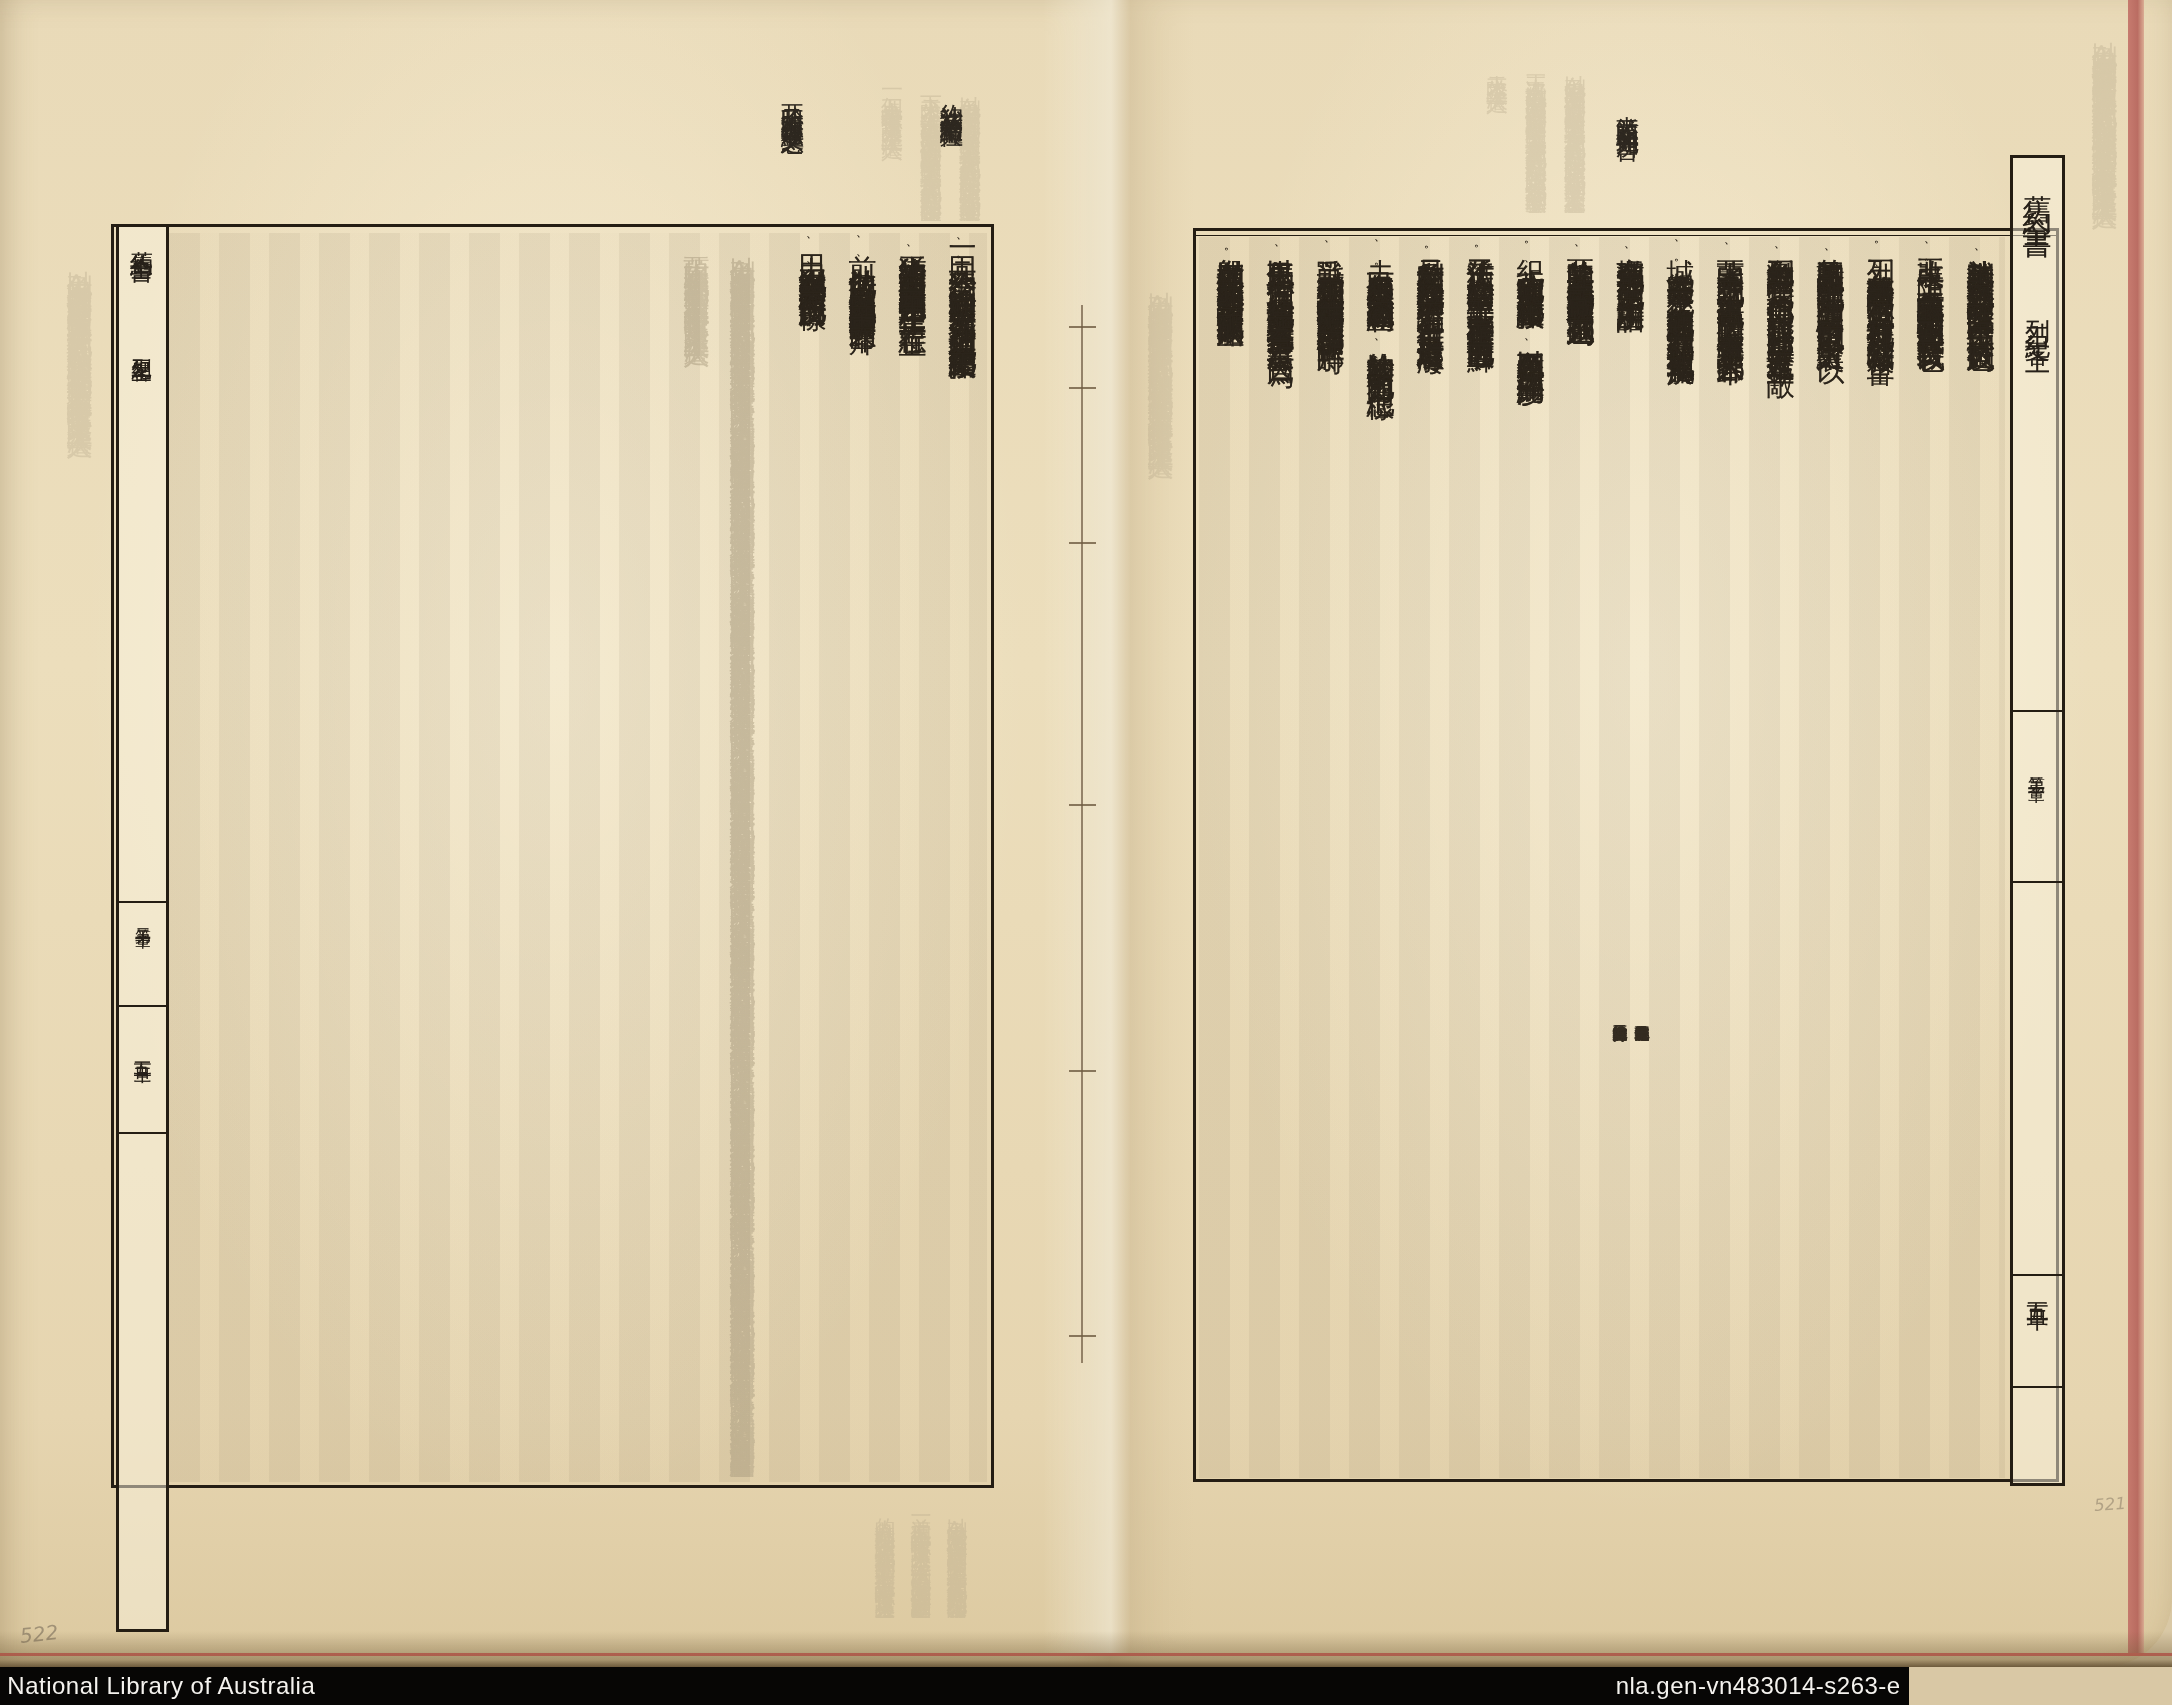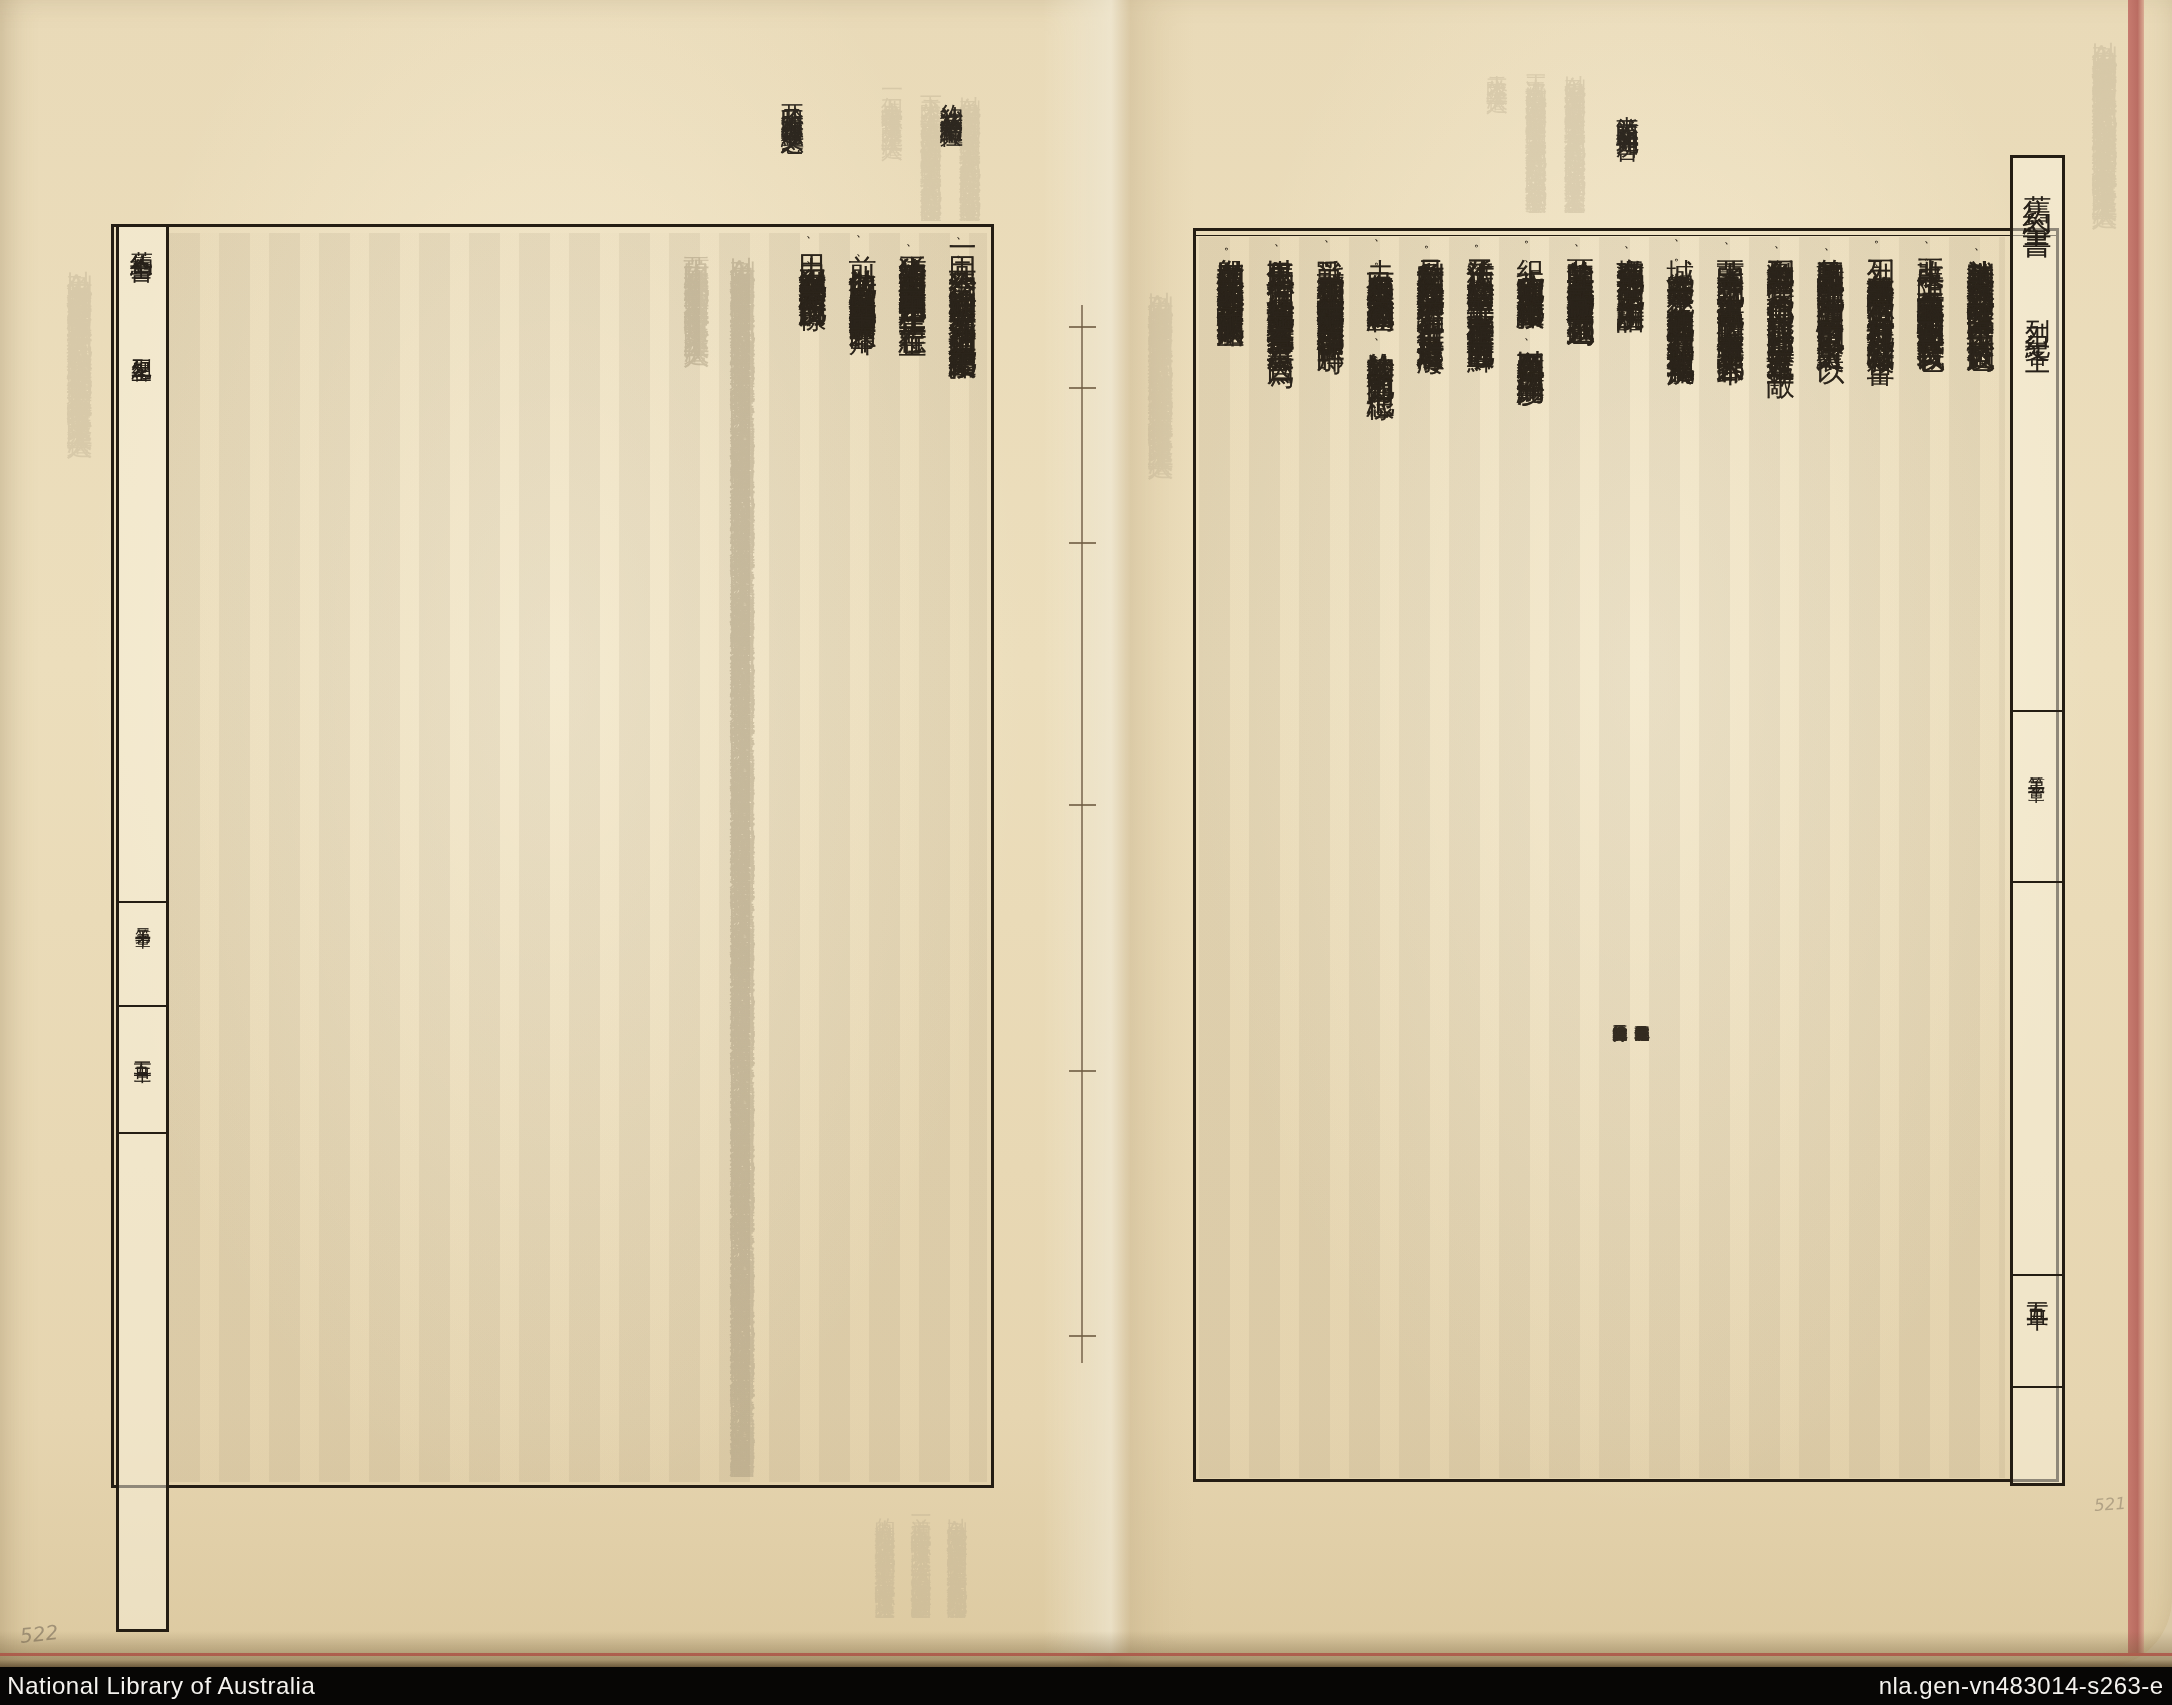--- a/index.html
+++ b/index.html
@@ -15,21 +15,21 @@
         box-shadow:inset -31px 0 47px -21px rgba(120,95,60,.25), inset 21px 0 31px -15.6px rgba(120,95,60,.30);}
   #page-right{left:1110px;width:1062px;border-bottom-right-radius:68px;
         box-shadow:inset 36px 0 47px -26px rgba(120,95,60,.28), inset -15.6px 0 31px -21px rgba(120,95,60,.25);}
   #red-edge{position:absolute;top:0;left:2128px;width:15.6px;height:1653px;
         background:linear-gradient(90deg,#c06a62,#b25a54 60%,#d8a58e);opacity:.85;}
   #bottom-shadow{position:absolute;left:0;top:1631px;width:2172px;height:36px;
         background:linear-gradient(180deg,rgba(150,125,85,0) 0%,rgba(110,90,55,.45) 80%,#6d5a3c 100%);}
   #bottom-redline{position:absolute;left:0;top:1653px;width:2172px;height:2.6px;background:#ad4f43;opacity:.8;}
 
   
-  #footer-bar{position:absolute;left:0;top:1667px;width:2172px;height:38px;background:#070605;
+  #footer-bar{position:absolute;left:0;top:1667px;width:1909px;height:38px;background:#070605;
         font-family:"Liberation Sans", sans-serif;color:#f4f2ee;}
   #footer-bar .lib{position:absolute;left:7.3px;top:5.2px;font-size:24px;letter-spacing:0.5px;}
   #footer-bar .id{position:absolute;right:8.3px;top:5.2px;font-size:24px;letter-spacing:0.5px;}
 
   
   #gutter{position:absolute;left:1043px;top:0;width:151px;height:1653px;
         background:linear-gradient(90deg,rgba(255,250,232,0),rgba(255,250,232,.6) 45%,rgba(210,190,150,.35) 58%,rgba(255,250,232,0));}
   .stitch-line{position:absolute;left:1081px;top:305px;width:1.6px;height:1058px;background:#75624a;opacity:.75;}
   .stitch-tick{position:absolute;width:27px;height:2.1px;background:#6e5b41;opacity:.8;left:1069px;}
 

